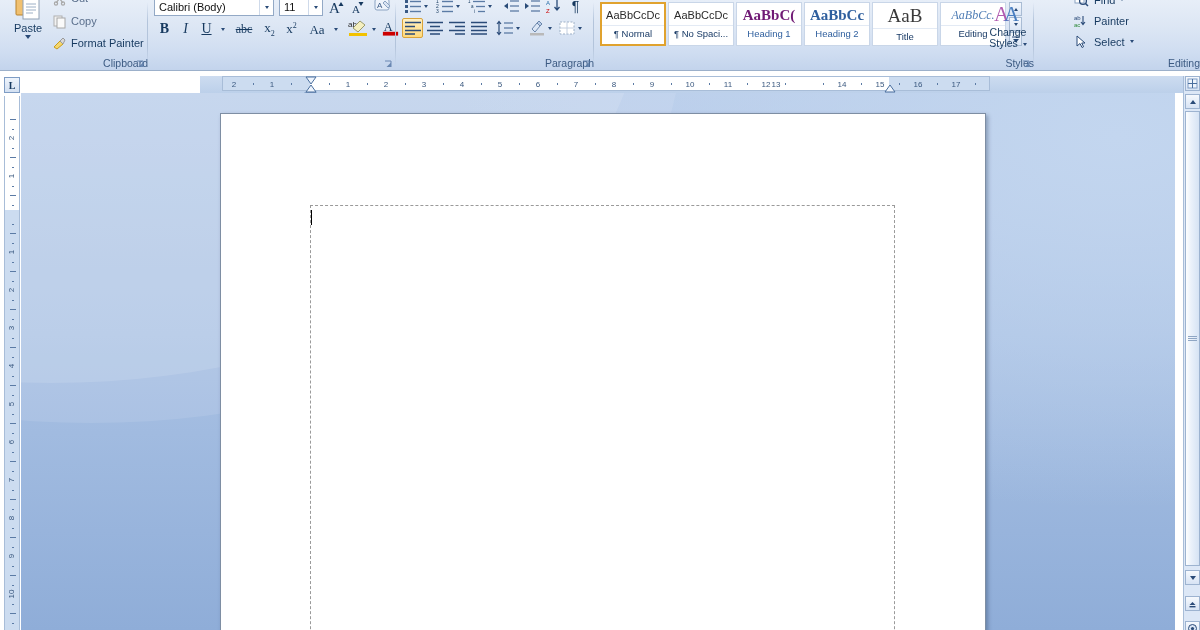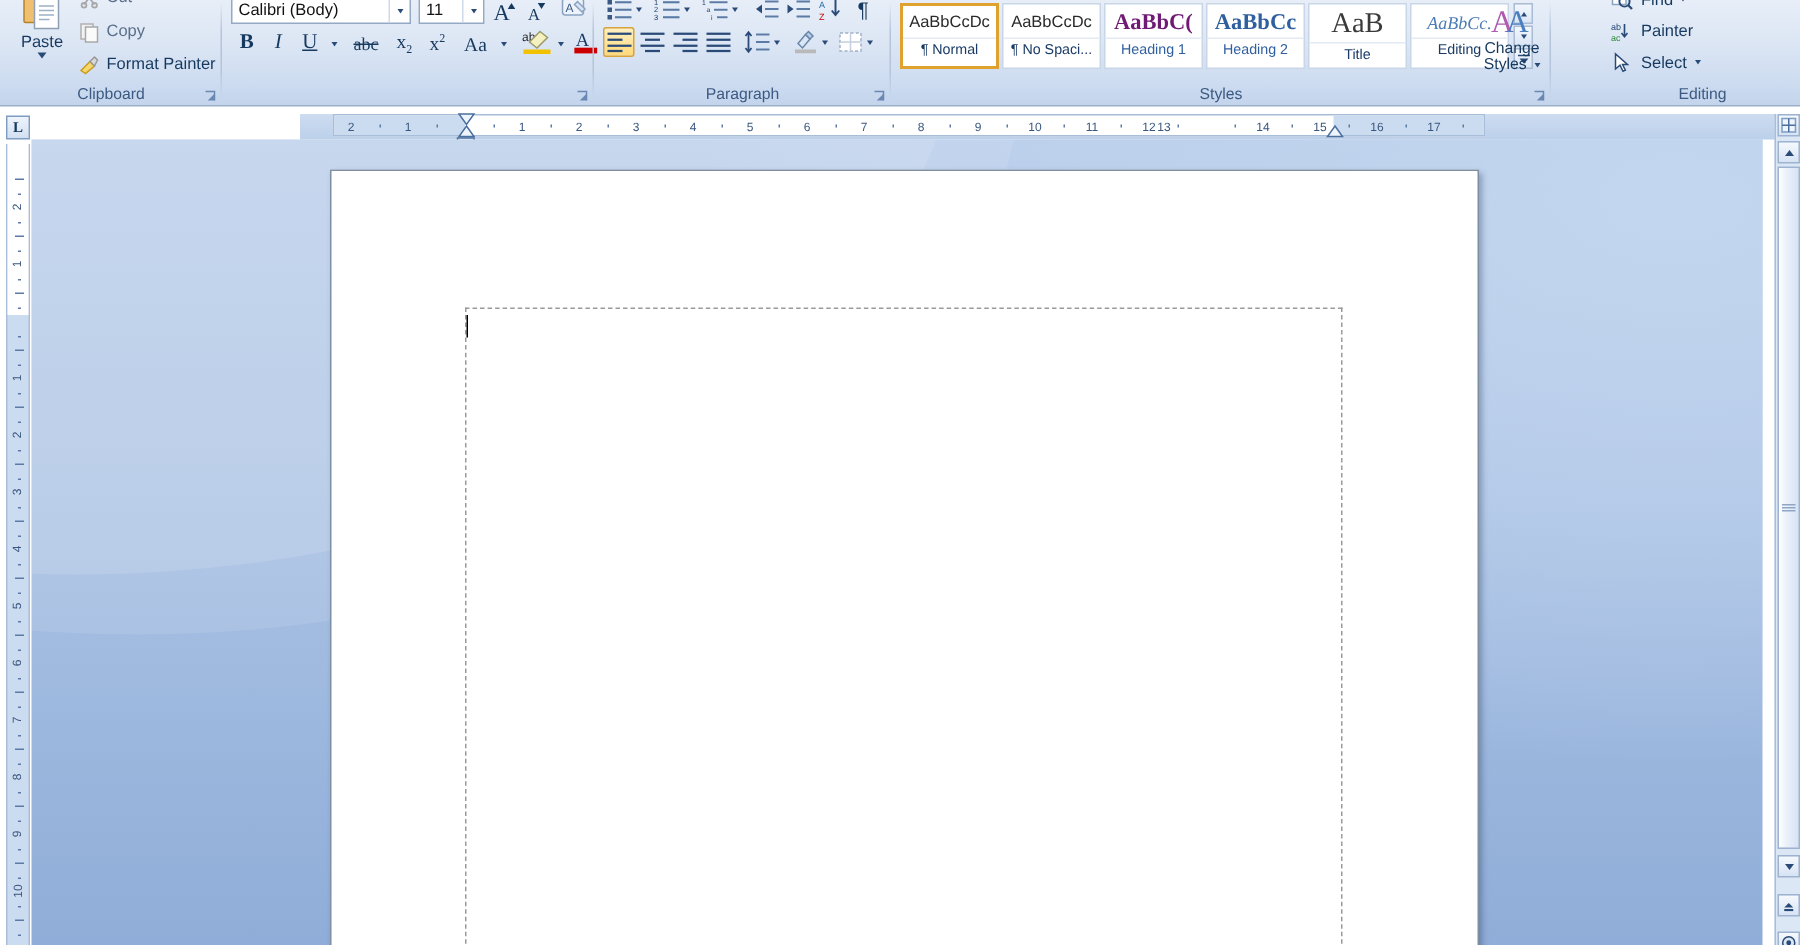--- a/index.html
+++ b/index.html
@@ -14,21 +14,21 @@
   
   #ribbon {
     position: absolute; left: 0; top: 0; width: 1200px; height: 71px;
     background: linear-gradient(to bottom,#e7eef8 0%,#dce6f4 40%,#cfddf1 75%,#c3d4ec 100%);
     border-bottom: 1px solid #9cb0ca;
   }
   .grp { position: absolute; top: 0; height: 70px; }
   .grp-body { position: absolute; left: 0; top: 0; right: 0; bottom: 14px; }
   .grp-label {
     position: absolute; left: 0; right: 0; bottom: 0; height: 14px;
-    text-align: center; font-size: 10.5px; color: #3c5a82; line-height: 14px;
+    text-align: right; font-size: 10.5px; color: #3c5a82; line-height: 14px;
   }
   .grp-sep {
     position: absolute; top: 2px; bottom: 4px; width: 1px;
     background: linear-gradient(to bottom, rgba(255,255,255,0) 0%, #b3c4db 30%, #b3c4db 70%, rgba(255,255,255,0) 100%);
   }
   .dlg {
     position: absolute; right: 2px; bottom: 0px; width: 11px; height: 11px;
     opacity: .85;
   }
   .dlg svg { display:block; }

